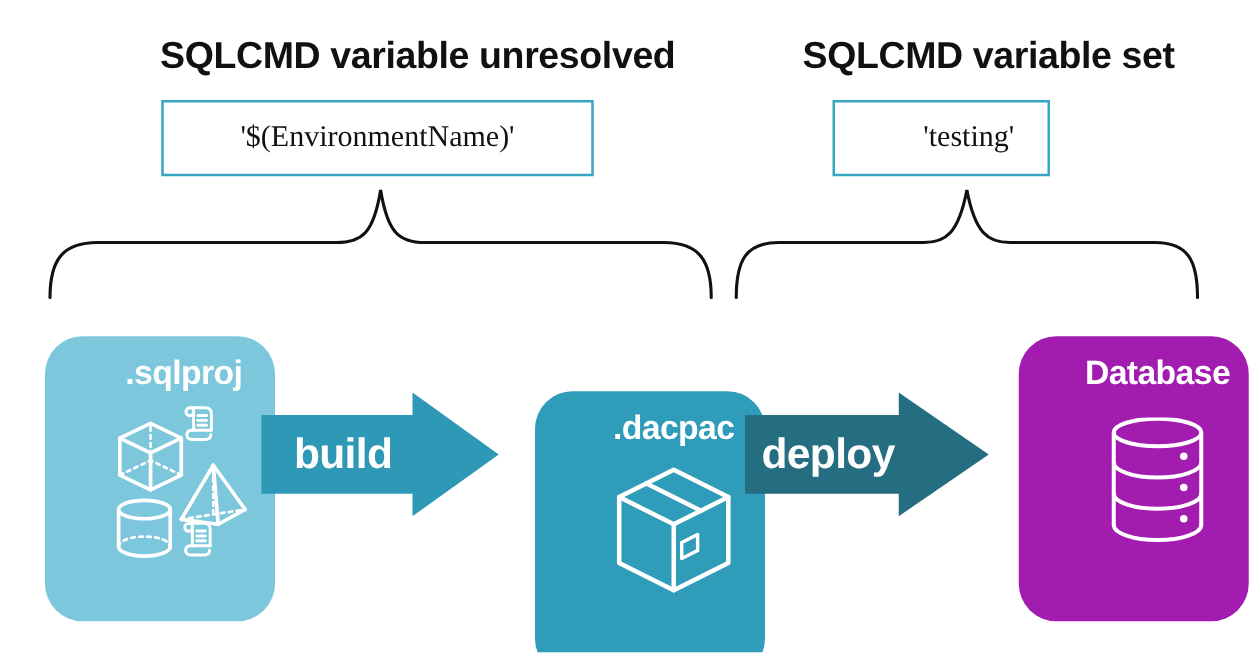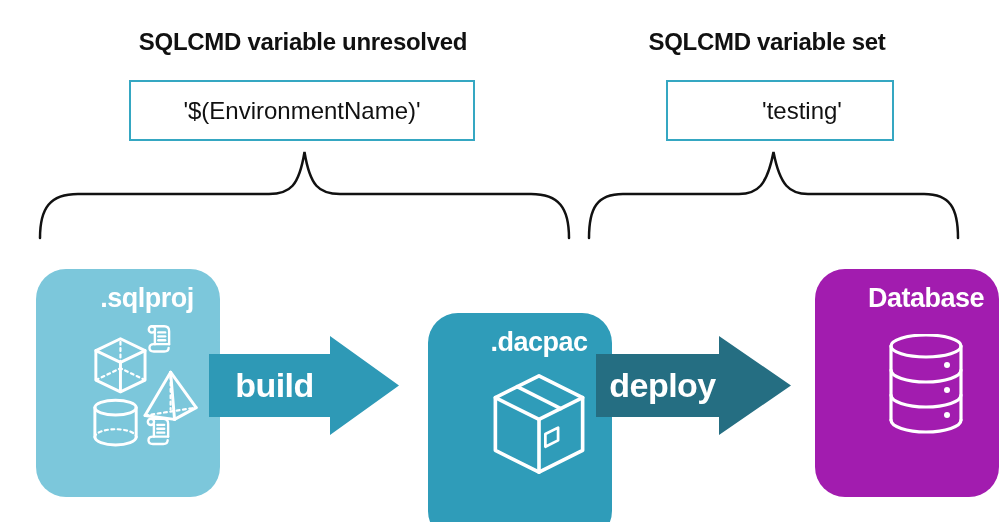--- a/index.html
+++ b/index.html
@@ -1,52 +1,52 @@
 <!DOCTYPE html>
 <html><head>
 <meta charset="utf-8">
 <style>
   html,body{margin:0;padding:0;background:#ffffff;}
   .canvas{
     position:relative;width:1000px;height:522px;background:#ffffff;
     font-family:"Liberation Sans", sans-serif;overflow:hidden;
   }
   .heading{
-    position:absolute;top:28px;font-size:24px;font-weight:700;color:#111;
+    position:absolute;top:28px;font-size:30px;font-weight:700;color:#111;
     text-align:center;letter-spacing:-0.3px;white-space:nowrap;
   }
   .heading.left{left:128px;width:350px;}
   .heading.right{left:642px;width:250px;}
   .codebox{
     position:absolute;top:80px;height:61px;box-sizing:border-box;
     border:2px solid #6d28d9;background:#fff;
     display:flex;align-items:center;justify-content:center;
-    font-family:Liberation Sans, sans-serif;font-size:24px;color:#111;
+    font-family:Liberation Serif, serif;font-size:24px;color:#111;
     white-space:nowrap;
   }
   .codebox.left{left:129px;width:346px;}
-  .codebox.right{left:666px;width:228px;padding-left:44px;}
+  .codebox.right{left:666px;width:174px;padding-left:44px;}
   .brace{position:absolute;top:150px;height:90px;}
   .brace.left{left:38px;width:533px;}
   .brace.right{left:587px;width:373px;}
   .card{
     position:absolute;top:269px;width:146px;height:228px;border-radius:30px;
     display:flex;flex-direction:column;align-items:center;padding-left:38px;
   }
   .card .card-title{
     margin-top:14px;font-size:27px;font-weight:700;color:#fff;letter-spacing:-0.5px;
   }
   .card.sqlproj{left:36px;}
   .card.dacpac{left:428px;}
   .card.database{left:815px;}
   .card svg{display:block;}
   .card.sqlproj svg{margin-top:4px;}
   .card.dacpac svg{margin-top:12px;}
   .card.database svg{margin-top:20px;}
-  .arrow{position:absolute;top:336px;height:99px;}
+  .arrow{position:absolute;top:314px;height:99px;}
   .arrow.build{left:209px;width:190px;}
   .arrow.deploy{left:596px;width:195px;}
   .arrow svg{position:absolute;left:0;top:0;}
   .arrow .arrow-label{
     position:absolute;top:18px;height:63px;display:flex;align-items:center;
     justify-content:center;color:#fff;font-weight:700;font-size:34px;
     letter-spacing:-0.5px;
   }
   .arrow.build .arrow-label{left:0;width:131px;}
   .arrow.deploy .arrow-label{left:0;width:133px;}

